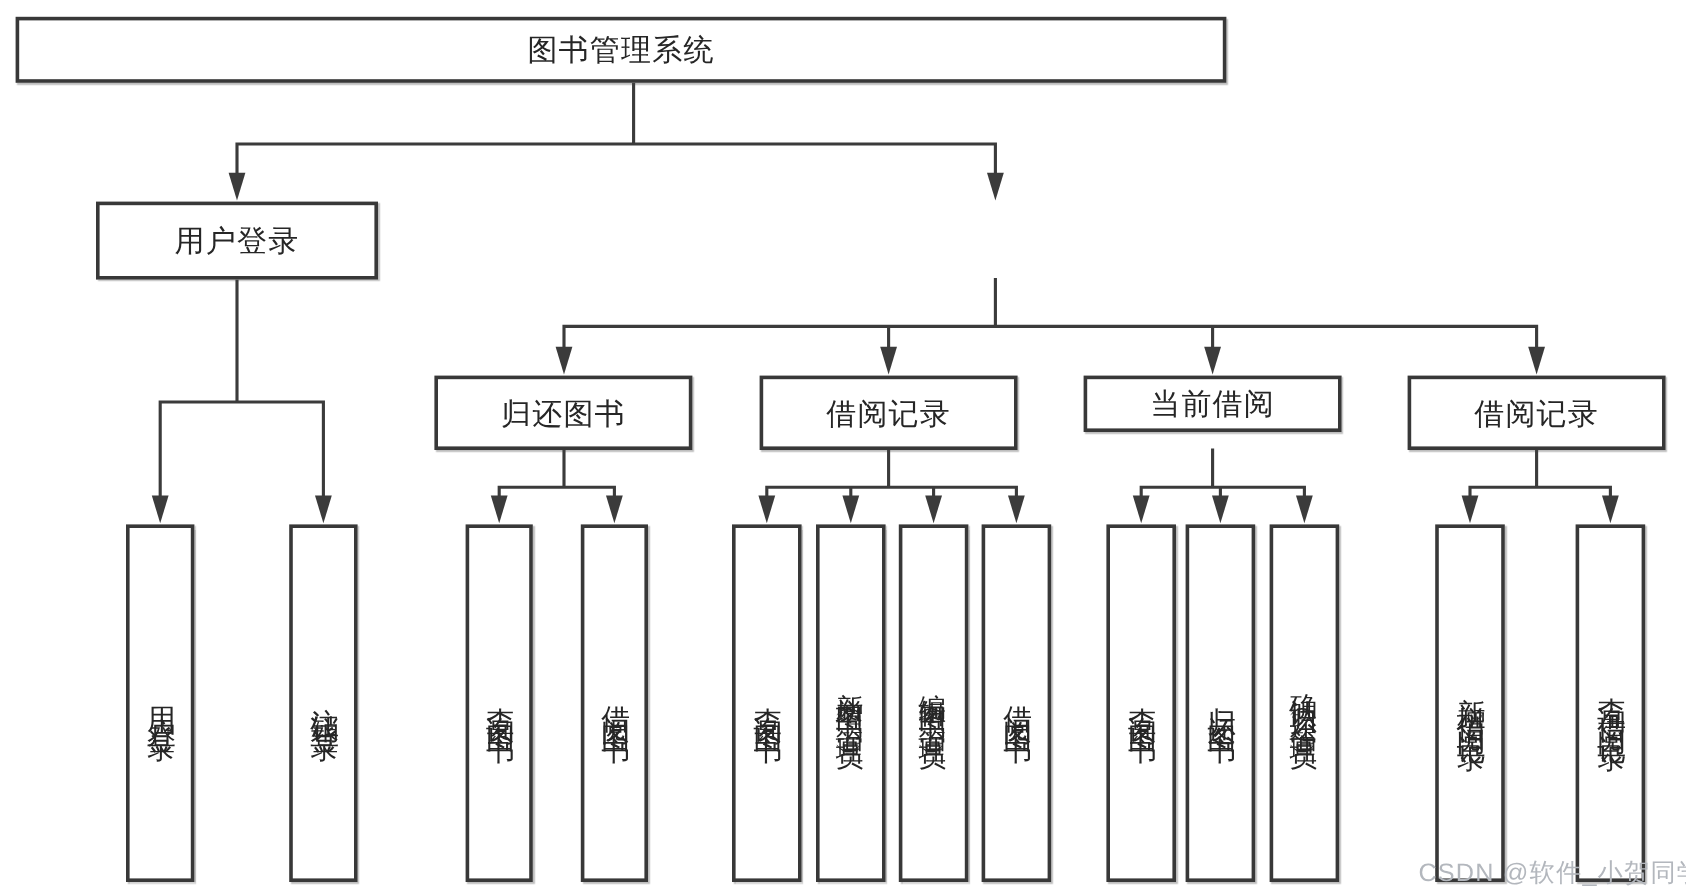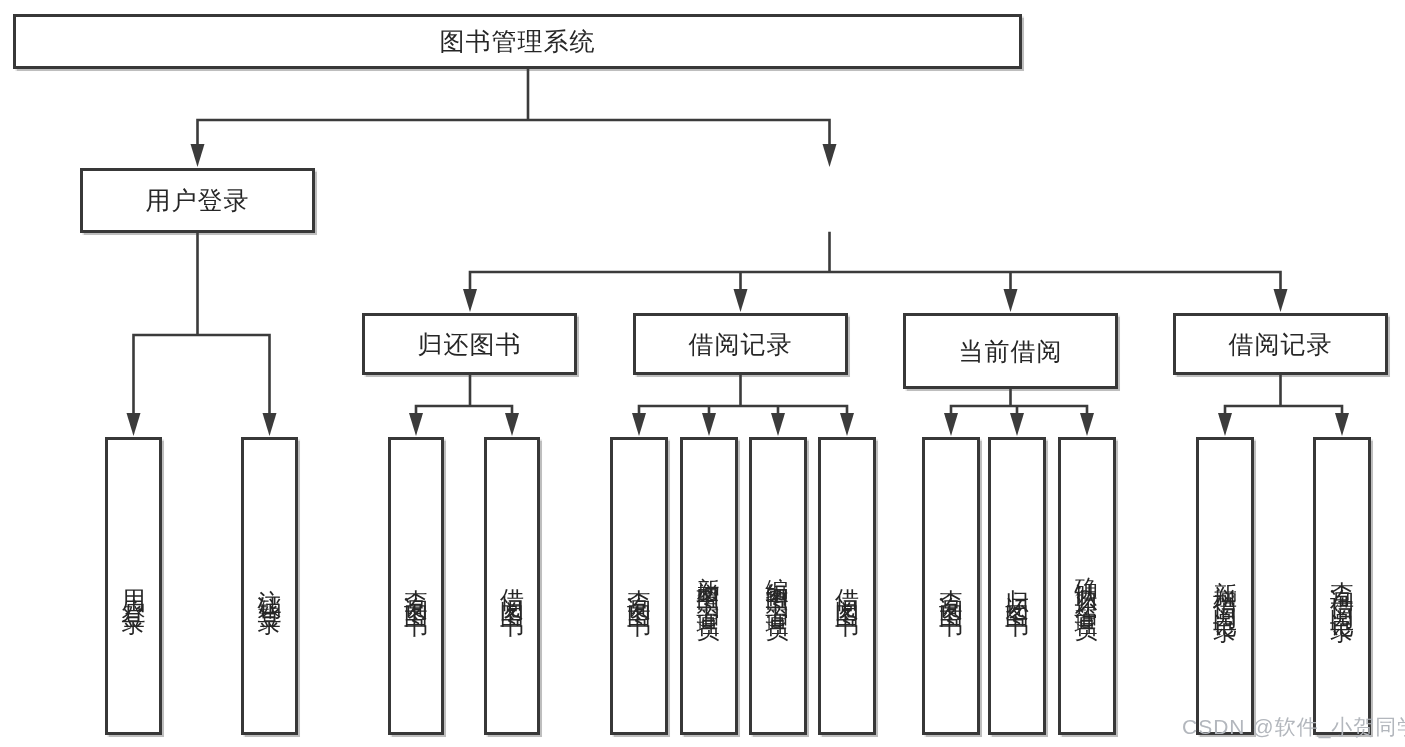--- a/index.html
+++ b/index.html
@@ -77,21 +77,21 @@
   <div class="node" style="left:80px;top:168px;width:235px;height:65px">
     <span>用户登录</span>
   </div>
 
   <div class="node" style="left:362px;top:313px;width:215px;height:62px">
     <span>归还图书</span>
   </div>
   <div class="node" style="left:633px;top:313px;width:215px;height:62px">
     <span>借阅记录</span>
   </div>
-  <div class="node" style="left:903px;top:313px;width:215px;height:76px">
+  <div class="node" style="left:903px;top:313px;width:215px;height:47px">
     <span>当前借阅</span>
   </div>
   <div class="node" style="left:1173px;top:313px;width:215px;height:62px">
     <span>借阅记录</span>
   </div>
 
   <div class="node v" style="left:105px;top:437px;width:57px;height:298px">
     <span>用户登录</span>
   </div>
   <div class="node v" style="left:241px;top:437px;width:57px;height:298px">

